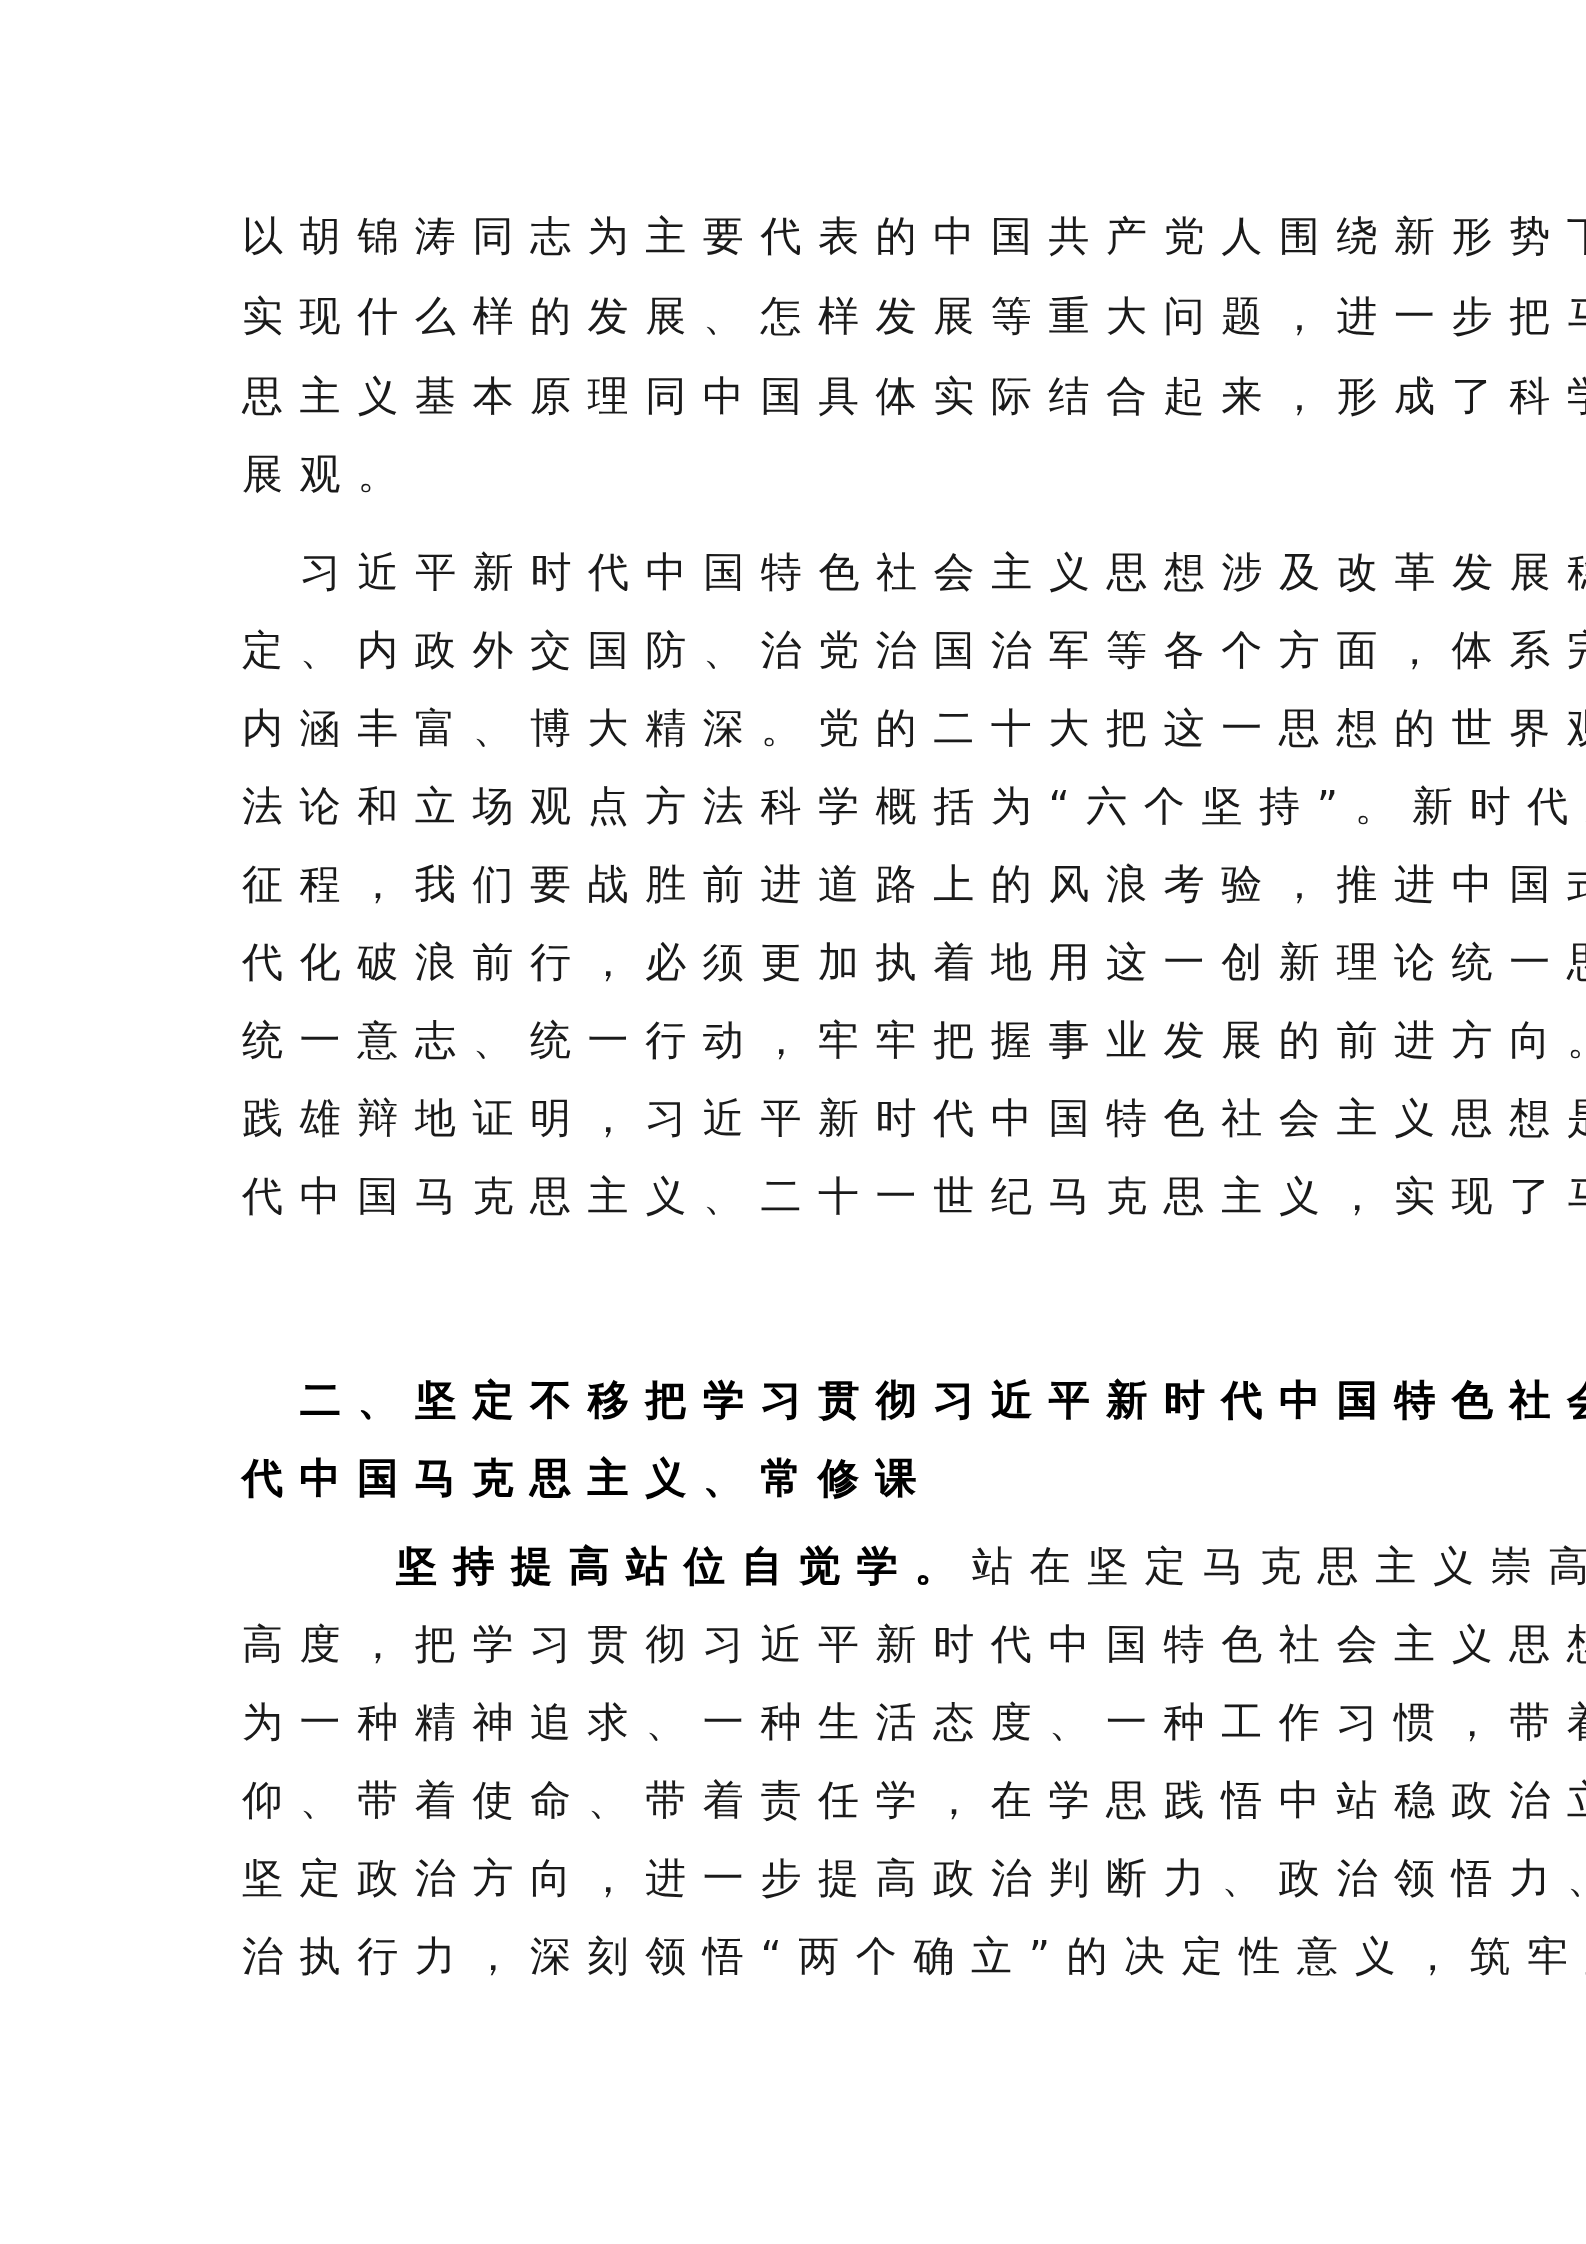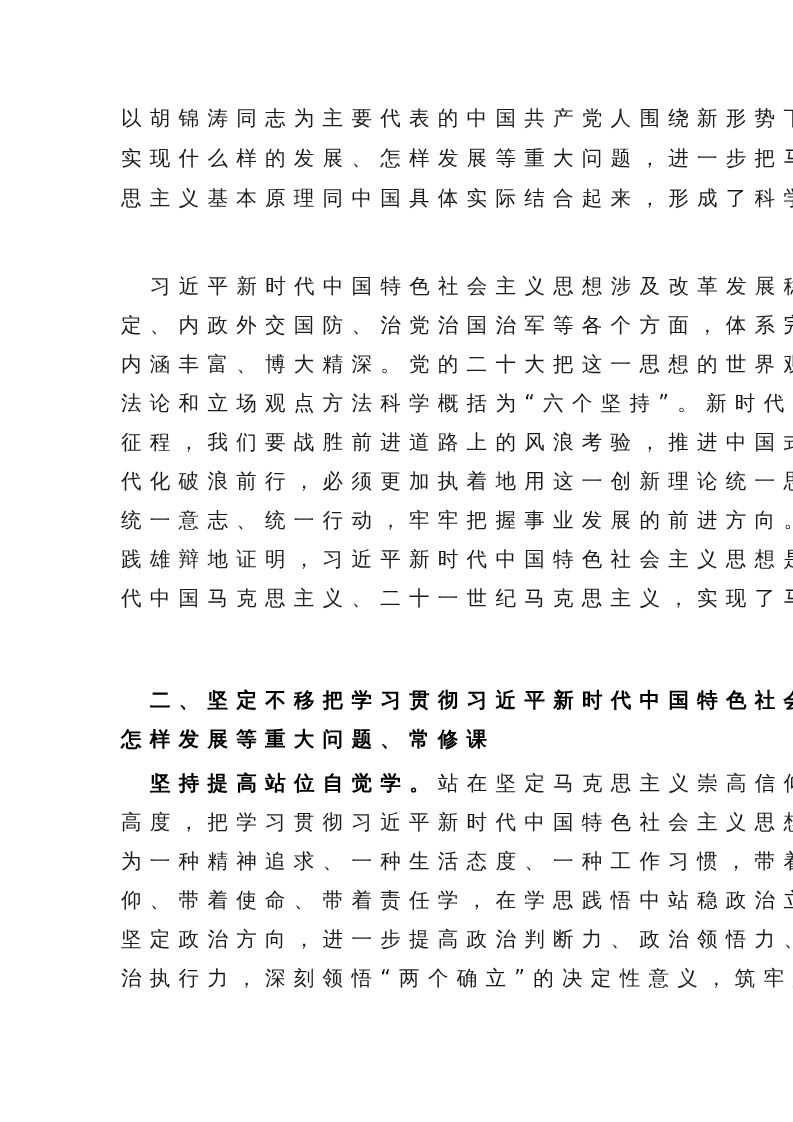--- a/index.html
+++ b/index.html
@@ -12,43 +12,44 @@
     height: 30px;
     line-height: 30px;
     font-family: "DejaVu Sans", sans-serif;
     font-size: 20.5px;
     color: #1a1a1a;
     white-space: nowrap;
     letter-spacing: 8.3px;
   }
   .indent { left: 150px; }
   .bold { font-weight: bold; color: #000; }
-  .b { font-weight: bold; color: #000; }
+  .b { font-weight: bold; color: #000; margin-left: 48px; }
 </style>
 </head>
 <body>
 
 <div class="page">
 
   <div class="line" style="top:103px">以胡锦涛同志为主要代表的中国共产党人围绕新形势下</div>
   <div class="line" style="top:143px">实现什么样的发展、怎样发展等重大问题，进一步把马克</div>
   <div class="line" style="top:183px">思主义基本原理同中国具体实际结合起来，形成了科学发</div>
+  <div class="line" style="top:222px">展观。</div>
 
   <div class="line indent" style="top:271px">习近平新时代中国特色社会主义思想涉及改革发展稳</div>
   <div class="line" style="top:310px">定、内政外交国防、治党治国治军等各个方面，体系完备、</div>
   <div class="line" style="top:349px">内涵丰富、博大精深。党的二十大把这一思想的世界观方</div>
   <div class="line" style="top:388px">法论和立场观点方法科学概括为“六个坚持”。新时代新</div>
   <div class="line" style="top:427px">征程，我们要战胜前进道路上的风浪考验，推进中国式现</div>
   <div class="line" style="top:466px">代化破浪前行，必须更加执着地用这一创新理论统一思想、</div>
   <div class="line" style="top:505px">统一意志、统一行动，牢牢把握事业发展的前进方向。实</div>
   <div class="line" style="top:544px">践雄辩地证明，习近平新时代中国特色社会主义思想是当</div>
   <div class="line" style="top:583px">代中国马克思主义、二十一世纪马克思主义，实现了马克</div>
 
   <div class="line indent bold" style="top:685px">二、坚定不移把学习贯彻习近平新时代中国特色社会</div>
-  <div class="line bold" style="top:724px">怎样发展等重大问题、常修课</div>
+  <div class="line bold" style="top:724px">代中国马克思主义、常修课</div>
 
   <div class="line indent" style="top:768px"><span class="b">坚持提高站位自觉学。</span><span>站在坚定马克思主义崇高信仰的</span></div>
   <div class="line" style="top:807px">高度，把学习贯彻习近平新时代中国特色社会主义思想作</div>
   <div class="line" style="top:846px">为一种精神追求、一种生活态度、一种工作习惯，带着信</div>
   <div class="line" style="top:885px">仰、带着使命、带着责任学，在学思践悟中站稳政治立场、</div>
   <div class="line" style="top:924px">坚定政治方向，进一步提高政治判断力、政治领悟力、政</div>
   <div class="line" style="top:963px">治执行力，深刻领悟“两个确立”的决定性意义，筑牢坚</div>
 
 </div>
 

